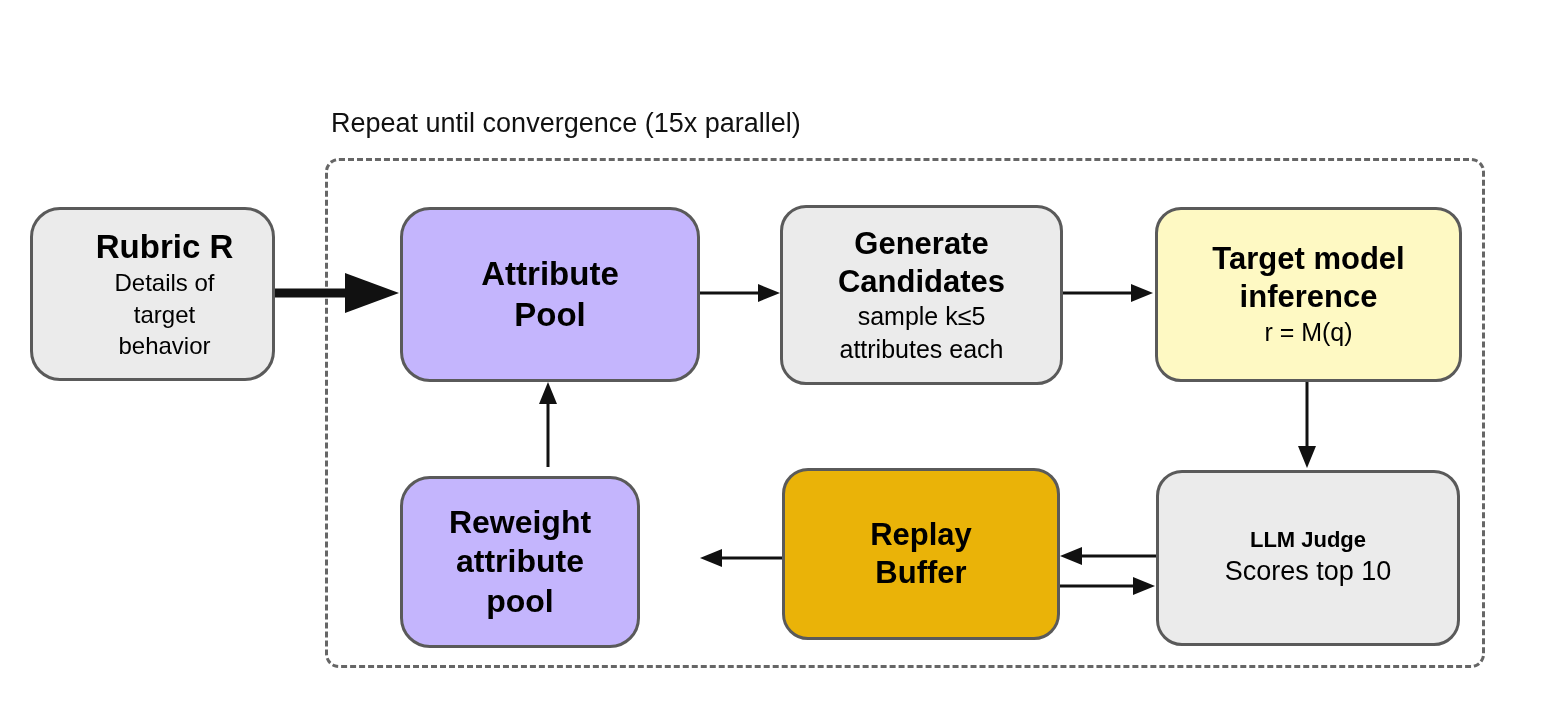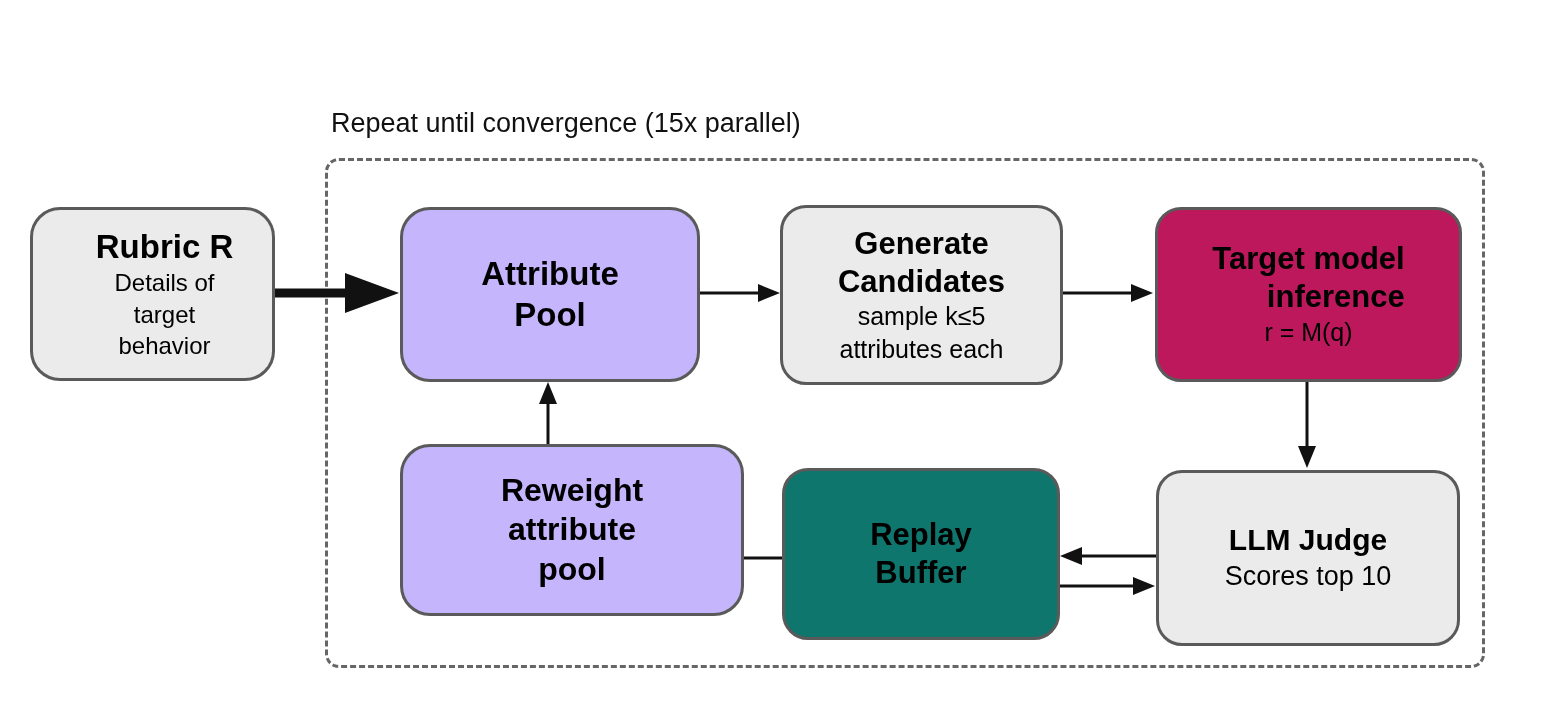--- a/index.html
+++ b/index.html
@@ -62,35 +62,35 @@
   }
   .node-sub {
     font-size: 25px;
     line-height: 1.3;
     color: #000000;
     white-space: pre-line;
     margin-top: 0;
   }
   .fill-gray   { background: #ebebeb; }
   .fill-pink   { background: #c4b5fd; border-radius: 30px; }
-  .fill-blue   { background: #be185d; text-align: right; }
-  .fill-purple { background: #0f766e; }
+  .fill-blue   { background: #fef9c3; }
+  .fill-purple { background: #eab308; }
 
   #node-rubric            { left: 30px;   top: 207px; width: 245px; height: 174px; border-radius: 30px; padding-left: 34px; }
   #node-rubric .node-title{ font-size: 33px; }
   #node-rubric .node-sub  { font-size: 24px; }
   #node-attribute-pool    { left: 400px;  top: 207px; width: 300px; height: 175px; }
   #node-attribute-pool .node-title { font-size: 33px; }
   #node-generate          { left: 780px;  top: 205px; width: 283px; height: 180px; }
   #node-target-model      { left: 1155px; top: 207px; width: 307px; height: 175px; }
   #node-llm-judge         { left: 1156px; top: 470px; width: 304px; height: 176px; }
-  #node-llm-judge .node-title { font-size: 30px; }
+  #node-llm-judge .node-title { font-size: 22px; }
   #node-llm-judge .node-sub   { font-size: 27px; }
   #node-replay-buffer     { left: 782px;  top: 468px; width: 278px; height: 172px; }
-  #node-reweight          { left: 400px;  top: 444px; width: 344px; height: 172px; text-align: center; }
+  #node-reweight          { left: 400px;  top: 476px; width: 240px; height: 172px; text-align: center; }
   #node-reweight .node-title  { font-size: 32px; }
 </style>
 </head>
 <body>
 
 <div class="canvas">
 
   <div class="loop-label">Repeat until convergence (15x parallel)</div>
 
   <div class="dashed-box"></div>

